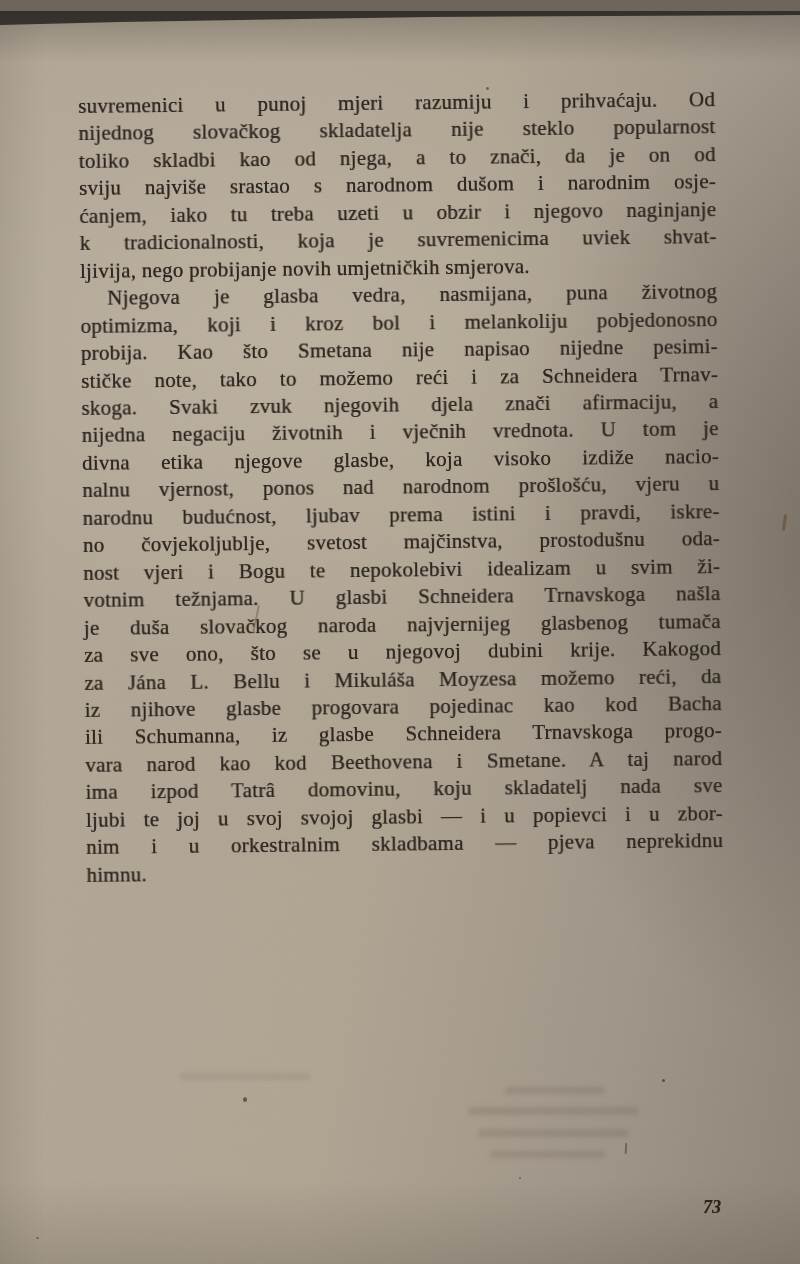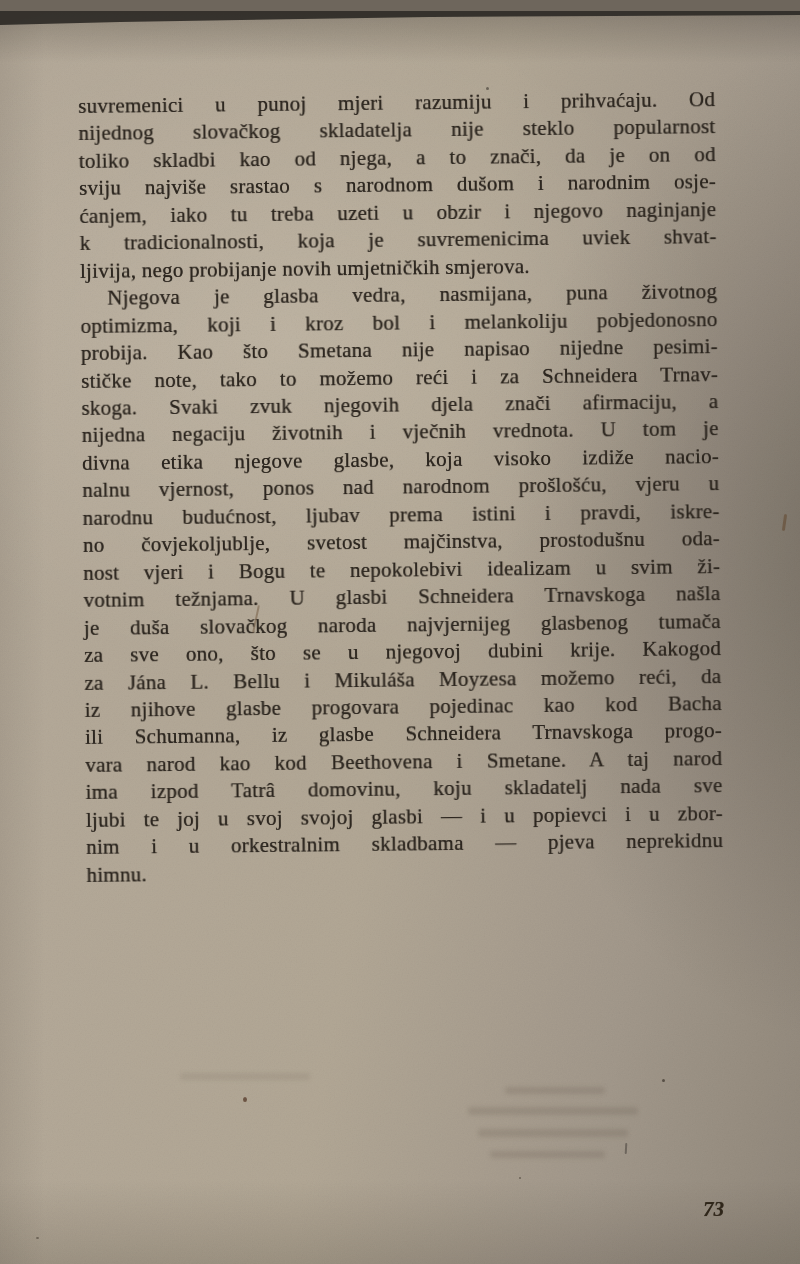--- a/index.html
+++ b/index.html
@@ -59,21 +59,21 @@
   }
   .line.indent { text-indent: 27px; }
   .line.para-end { text-align-last: auto; }
   .page-number {
     position: absolute;
     left: 703px;
     top: 1186px;
     font-family: "Liberation Serif", "DejaVu Serif", serif;
     font-style: italic;
     font-weight: 700;
-    font-size: 21px;
+    font-size: 18px;
     color: #2e2519;
     transform: rotate(-0.6deg);
     filter: blur(0.2px);
     text-shadow: 0.2px 0.2px 0.5px rgba(46,37,25,0.7);
   }
   .ghost {
     position: absolute;
     background: rgba(78,70,59,0.16);
     border-radius: 3px;
     filter: blur(2.2px);

